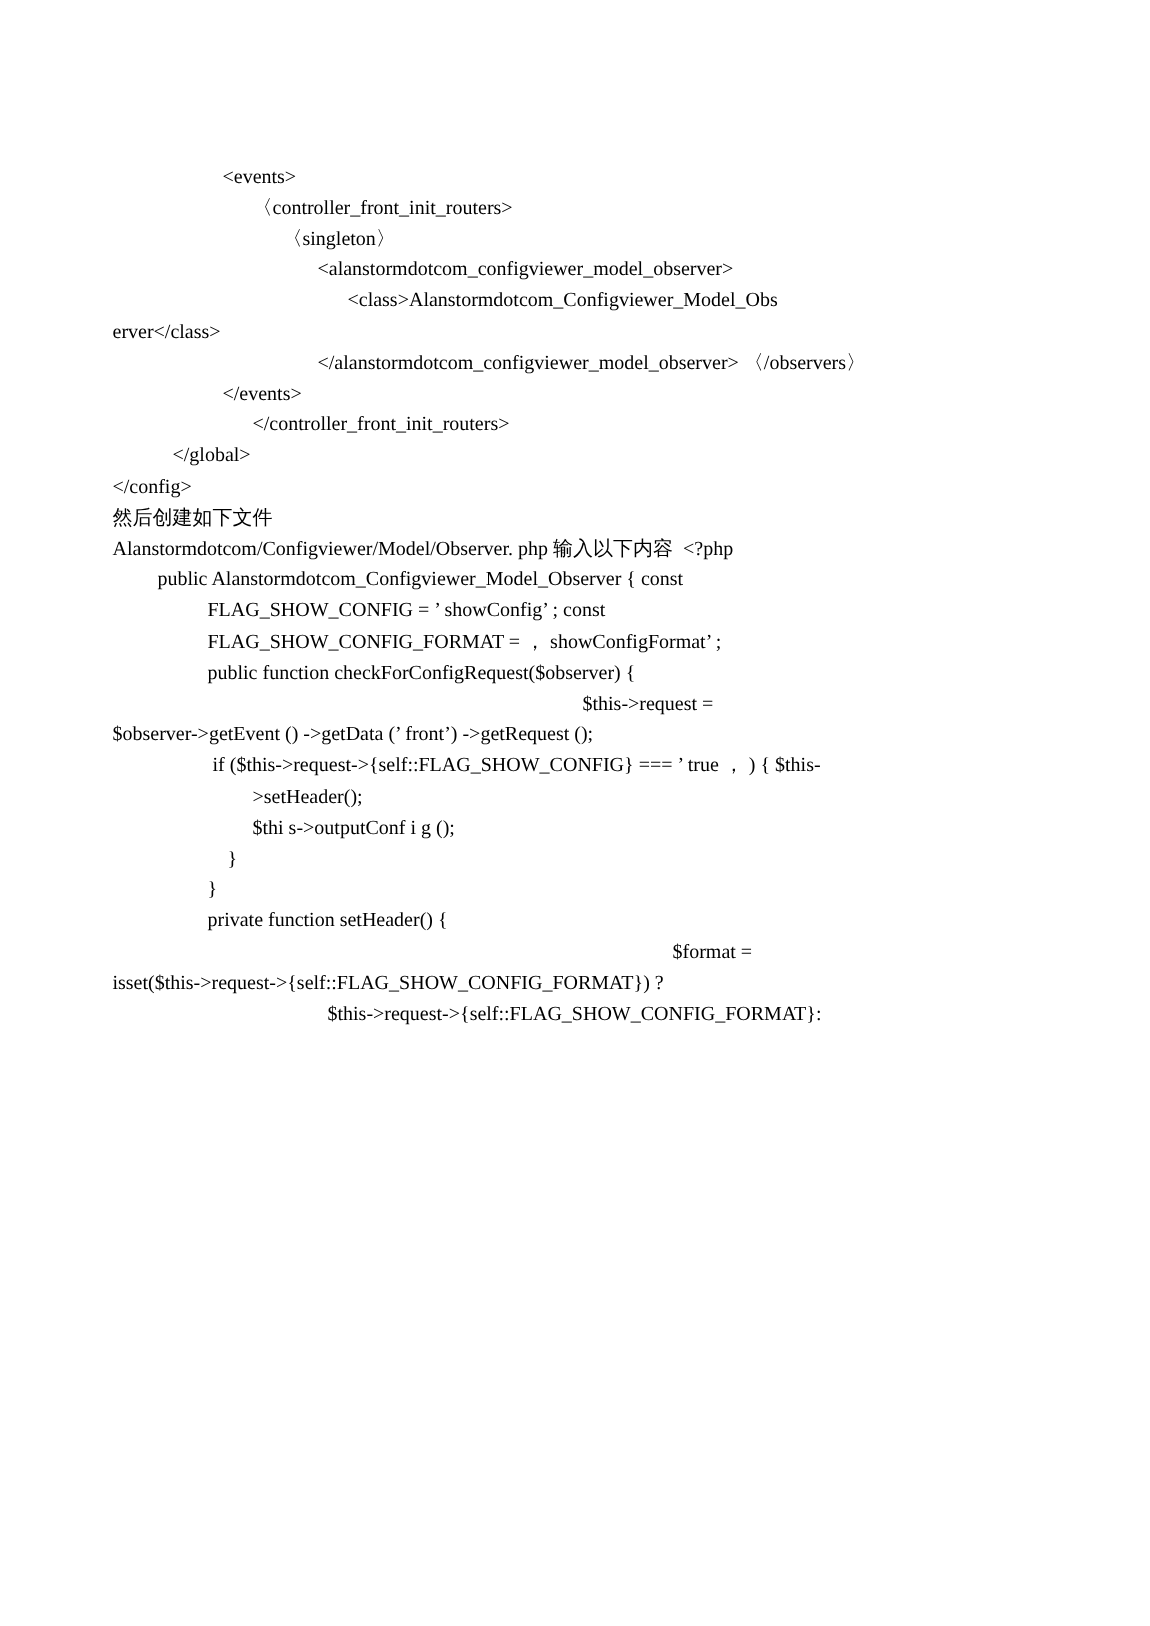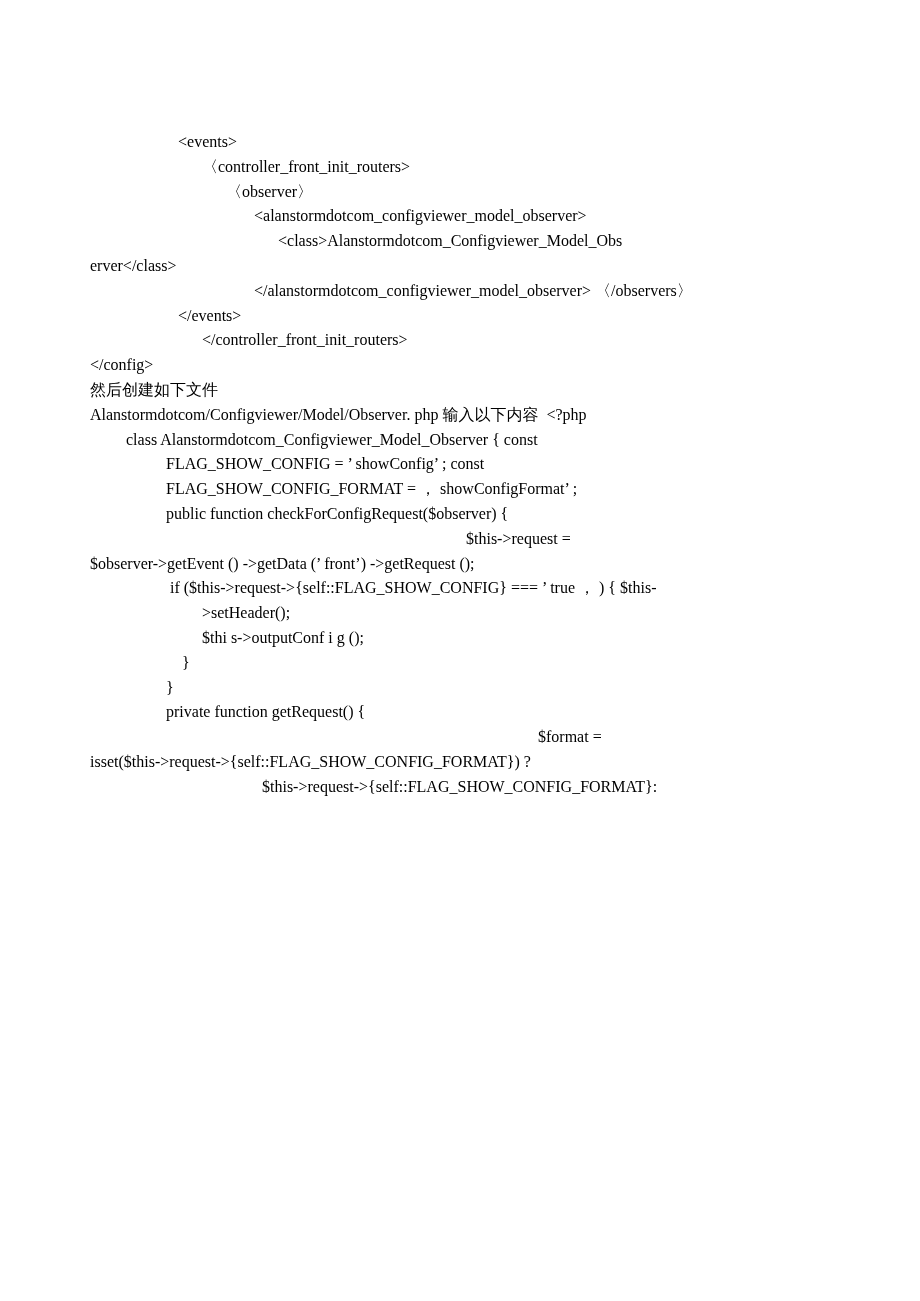--- a/index.html
+++ b/index.html
@@ -22,39 +22,40 @@
     white-space: pre;
     font-family: "Times New Roman", "SimSun", serif;
   }
 </style>
 </head>
 <body>
 
 <div class="page">
   <div class="line">                      &lt;events&gt;</div>
   <div class="line">                            〈controller_front_init_routers&gt;</div>
-  <div class="line">                                  〈observer〉</div>
+  <div class="line">                                  〈singleton〉</div>
   <div class="line">                                         &lt;alanstormdotcom_configviewer_model_observer&gt;</div>
   <div class="line"></div>
   <div class="line">                                               &lt;class&gt;Alanstormdotcom_Configviewer_Model_Obs</div>
   <div class="line">erver&lt;/class&gt;</div>
   <div class="line">                                         &lt;/alanstormdotcom_configviewer_model_observer&gt; 〈/observers〉</div>
   <div class="line">                      &lt;/events&gt;</div>
   <div class="line">                            &lt;/controller_front_init_routers&gt;</div>
+  <div class="line">            &lt;/global&gt;</div>
   <div class="line">&lt;/config&gt;</div>
   <div class="line">然后创建如下文件</div>
   <div class="line">Alanstormdotcom/Configviewer/Model/Observer. php 输入以下内容  &lt;?php</div>
-  <div class="line">         class Alanstormdotcom_Configviewer_Model_Observer { const</div>
+  <div class="line">         public Alanstormdotcom_Configviewer_Model_Observer { const</div>
   <div class="line">                   FLAG_SHOW_CONFIG = ’ showConfig’ ; const</div>
   <div class="line">                   FLAG_SHOW_CONFIG_FORMAT = ， showConfigFormat’ ;</div>
   <div class="line">                   public function checkForConfigRequest($observer) {</div>
   <div class="line">                                                                                              $this-&gt;request =</div>
   <div class="line">$observer-&gt;getEvent () -&gt;getData (’ front’) -&gt;getRequest ();</div>
   <div class="line">                    if ($this-&gt;request-&gt;{self::FLAG_SHOW_CONFIG} === ’ true ， ) { $this-</div>
   <div class="line">                            &gt;setHeader();</div>
   <div class="line">                            $thi s-&gt;outputConf i g ();</div>
   <div class="line">                       }</div>
   <div class="line">                   }</div>
-  <div class="line">                   private function getRequest() {</div>
+  <div class="line">                   private function setHeader() {</div>
   <div class="line">                                                                                                                $format =</div>
   <div class="line">isset($this-&gt;request-&gt;{self::FLAG_SHOW_CONFIG_FORMAT}) ?</div>
   <div class="line">                                           $this-&gt;request-&gt;{self::FLAG_SHOW_CONFIG_FORMAT}:</div>
 </div>
 
 </body></html>

